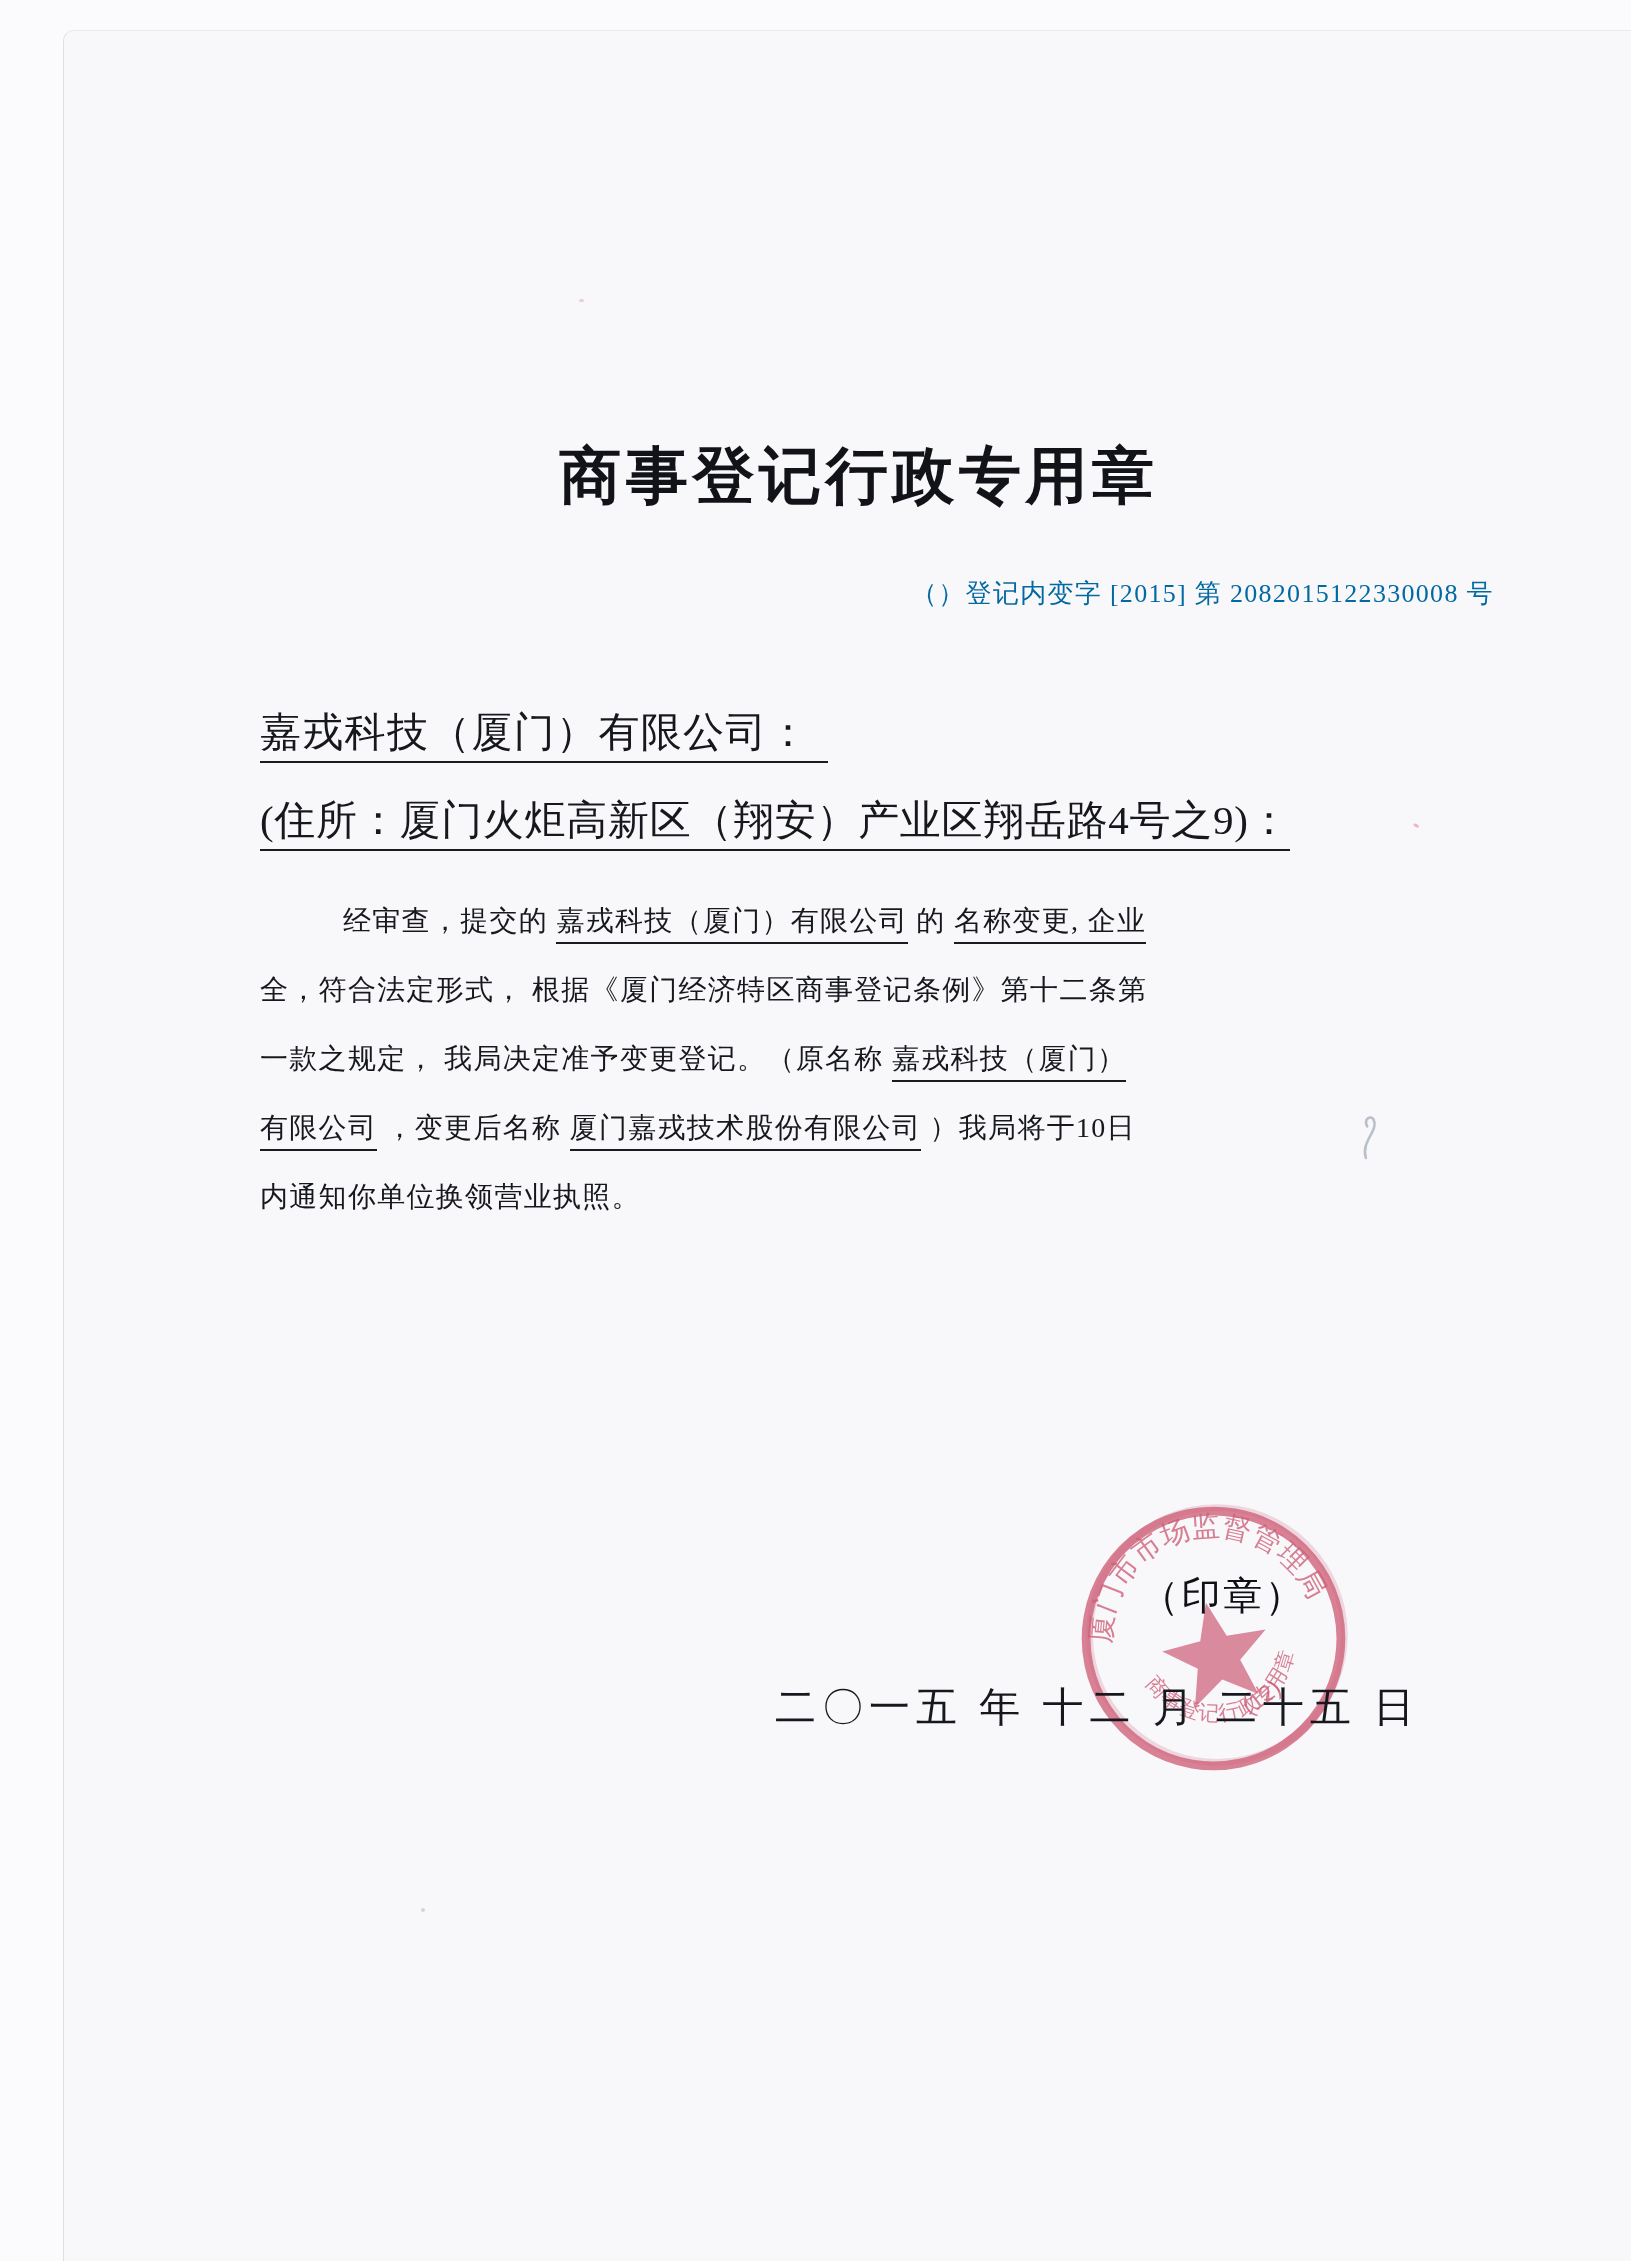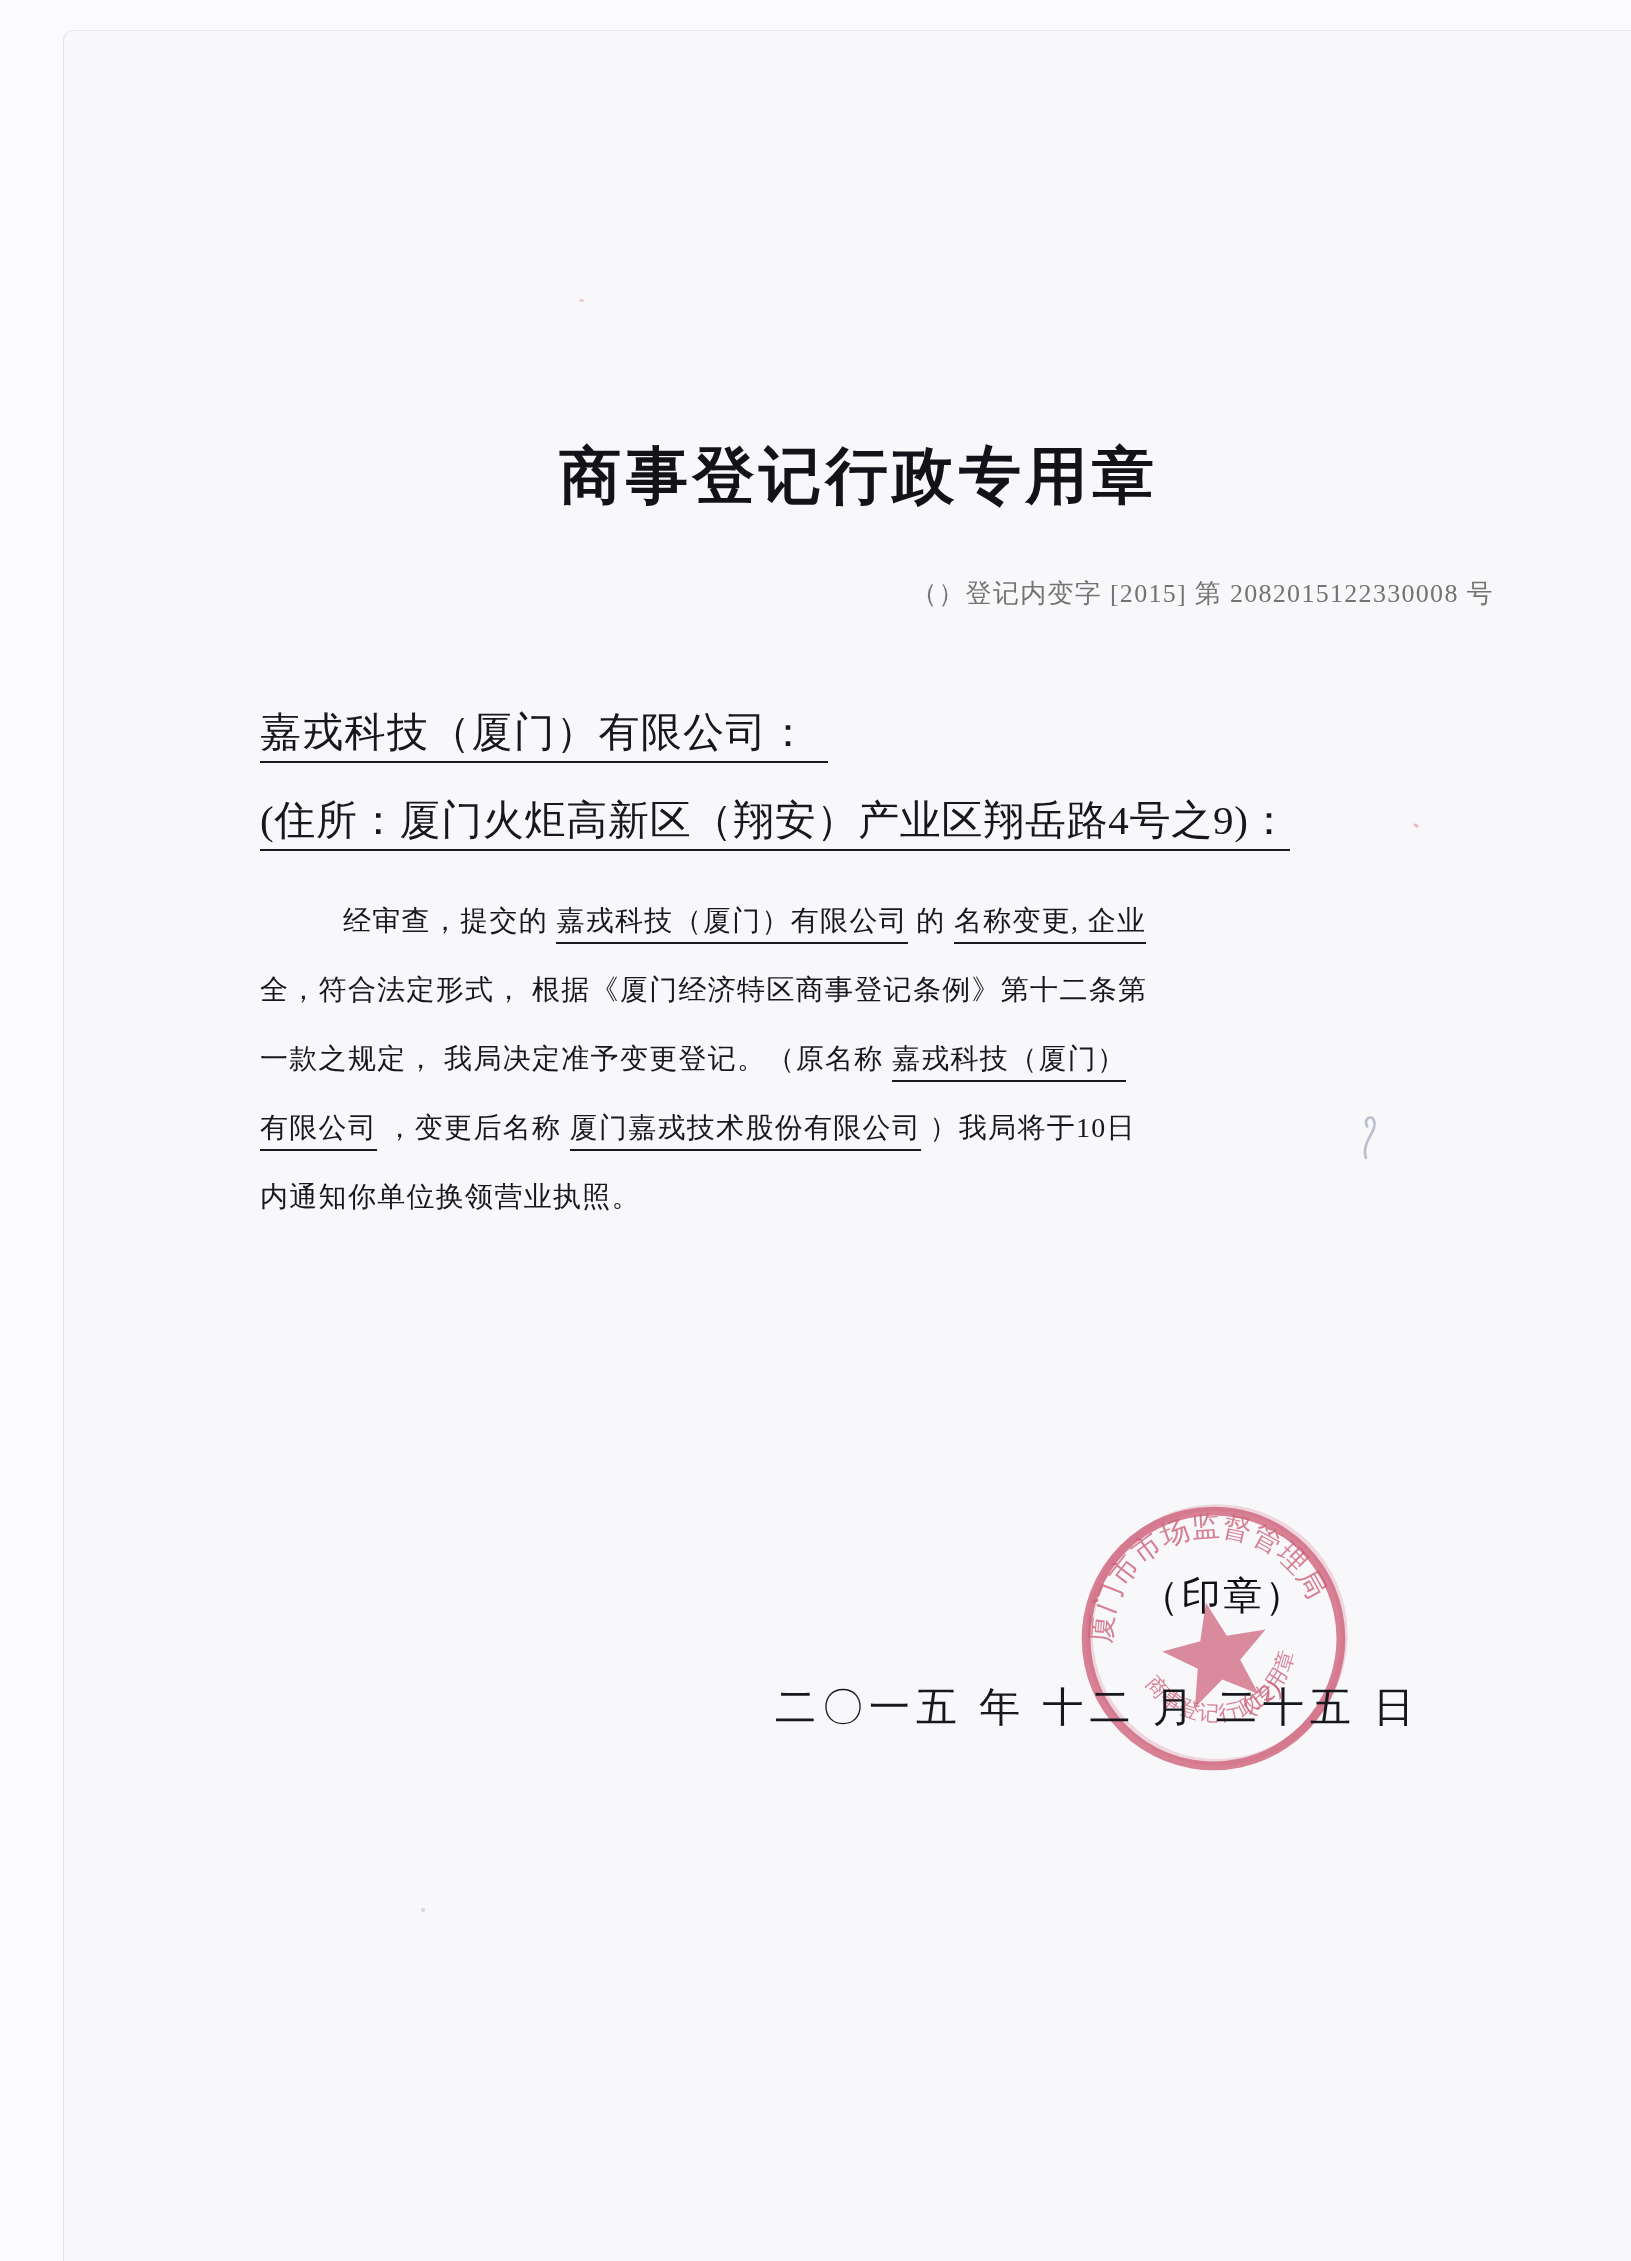--- a/index.html
+++ b/index.html
@@ -26,21 +26,21 @@
     font-family:"Liberation Sans", sans-serif;
     font-weight:bold;
     font-size:62px;
     letter-spacing:4.6px;
     color:#121318;
   }
   .doc-number{
     position:absolute;top:576px;left:911px;
     font-size:26px;
     letter-spacing:1.3px;
-    color:#737373;
+    color:#0369a1;
     white-space:nowrap;
     text-align:center;
   }
   .recipient{
     position:absolute;top:705px;left:260px;
     font-size:41px;letter-spacing:1.3px;white-space:nowrap;
   }
   .address{
     position:absolute;top:793px;left:260px;
     font-size:41px;letter-spacing:0.7px;white-space:nowrap;

